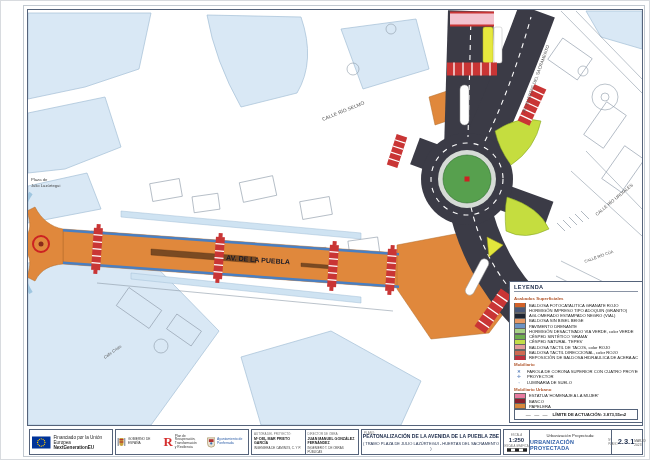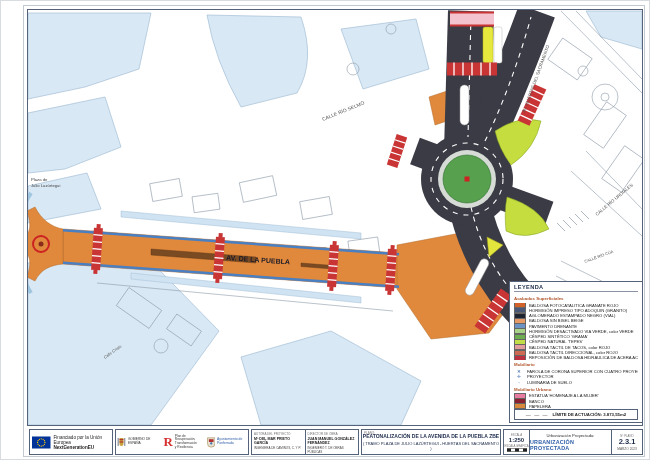--- a/index.html
+++ b/index.html
@@ -54,21 +54,21 @@
   .tb-title .lab{position:absolute;left:2px;top:1px;font-size:3px;color:#777;}
   .t-l1{font-size:5px;font-weight:bold;color:#1c2b4a;text-align:center;}
   .t-l2{font-size:4px;color:#1c2b4a;text-align:center;margin-top:1.5px;}
   .scale-col{width:26px;height:100%;border-right:.6px solid #55637a;box-sizing:border-box;
     display:flex;flex-direction:column;align-items:center;justify-content:center;overflow:hidden;}
   .sc-lab{font-size:2.8px;color:#777;}
   .sc-val{font-size:6px;font-weight:bold;color:#1c2b4a;line-height:7px;}
   .urb-col{flex:1;height:100%;display:flex;flex-direction:column;align-items:center;justify-content:center;border-right:.6px solid #55637a;box-sizing:border-box;}
   .urb-h{font-size:4.2px;color:#333;}
   .urb-v{font-size:5.4px;font-weight:bold;color:#2d5ea8;margin-top:1.5px;letter-spacing:.2px;}
-  .num-col{width:30px;height:100%;display:flex;flex-direction:column;align-items:center;justify-content:center;}
+  .num-col{width:30px;height:100%;display:flex;flex-direction:row;align-items:center;justify-content:center;}
   .num-lab{font-size:2.8px;color:#777;}
   .num-v{font-size:7.5px;font-weight:bold;color:#1c2b4a;line-height:8px;}
   .num-d{font-size:3.2px;color:#555;margin-top:1px;}
 </style>
 </head>
 <body>
 
 <div class="sheet">
 
   <svg class="map" width="650" height="460" viewBox="0 0 650 460">

